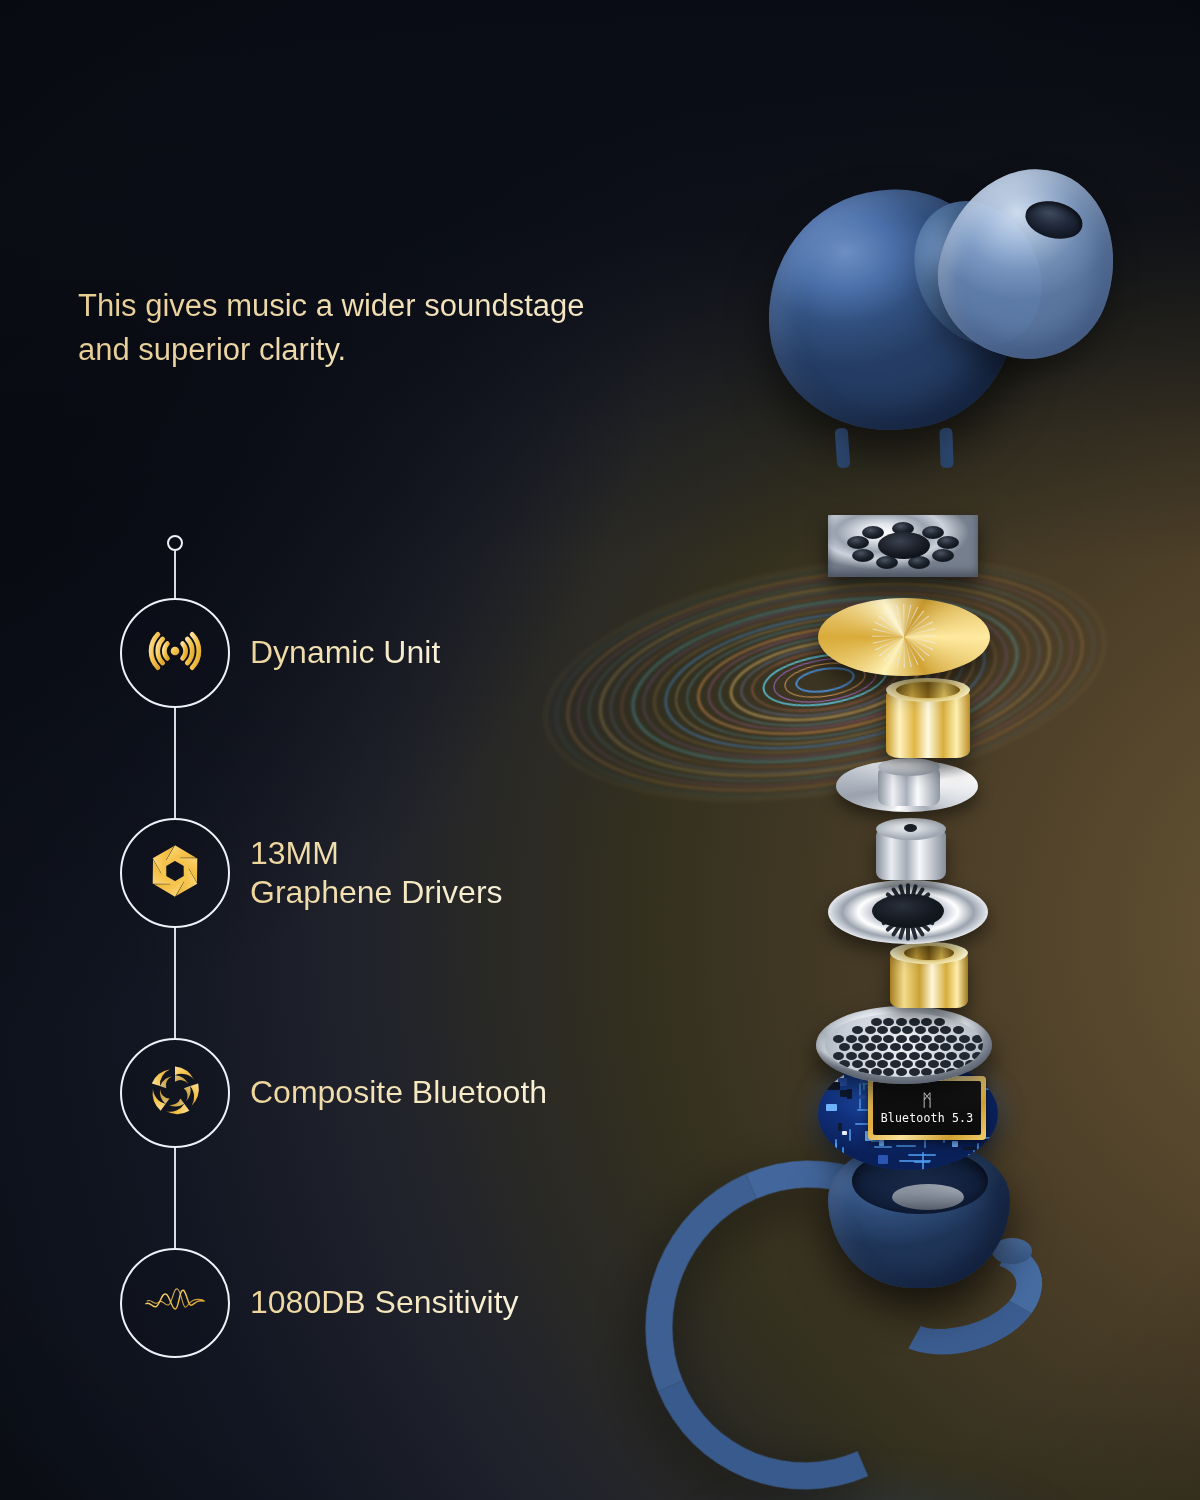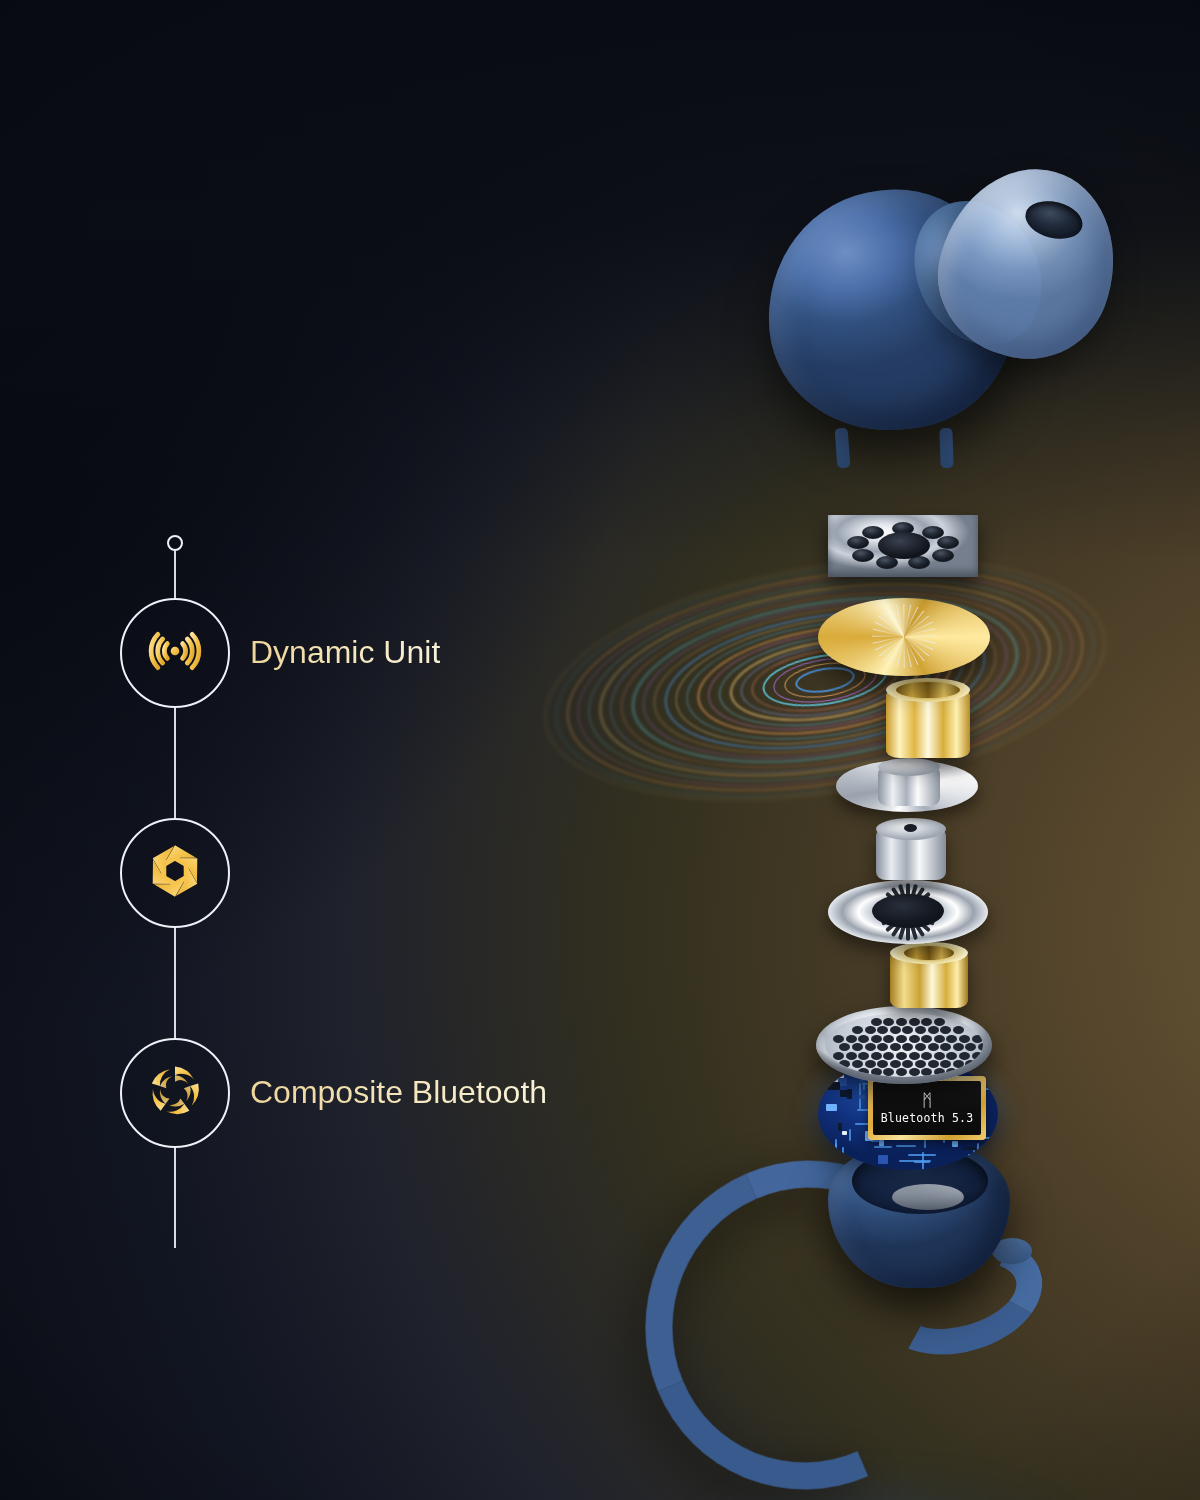--- a/index.html
+++ b/index.html
@@ -659,20 +659,22 @@
     <div class="part leg" style="left:196px;top:268px;transform:rotate(-4deg);"></div>
     <div class="part leg" style="left:300px;top:268px;transform:rotate(-2deg);"></div>
     <div class="part earbud-body"></div>
     <div class="part earbud-neck"></div>
     <div class="part eartip"></div>
     <div class="part eartip-hole"></div>
   </div>
 
   <div class="bg-vignette"></div>
 
+  <div id="subtitle">This gives music a wider soundstage
+and superior clarity.</div>
 
   <div id="timeline">
     <div class="tl-pin"></div>
   <div class="feature" style="top: 598px;">
         <div class="f-circle">
           <span><svg width="66" height="66" viewBox="0 0 100 100">
               <defs>
                 <linearGradient id="goldgrad" x1="0" y1="0" x2="1" y2="1">
                   <stop offset="0%" stop-color="#fbe09a"></stop>
                   <stop offset="45%" stop-color="#f6c54e"></stop>
@@ -714,20 +716,22 @@
               </g>
               <g transform="rotate(240 50 50)">
                 <path d="M50 11 L82 30 L58 30 L29 47 Z" fill="url(#goldgrad)"></path>
               </g>
               <g transform="rotate(300 50 50)">
                 <path d="M50 11 L82 30 L58 30 L29 47 Z" fill="url(#goldgrad)"></path>
               </g>
               <circle cx="50" cy="50" r="41" fill="none" stroke="url(#goldgrad)" stroke-width="3" opacity="0.0"></circle>
             </svg></span>
         </div>
+        <div class="f-label">13MM
+Graphene Drivers</div>
       </div>
       <div class="feature" style="top: 1038px;">
         <div class="f-circle">
           <span><svg width="66" height="66" viewBox="0 0 100 100">
               <defs>
                 <linearGradient id="goldgrad" x1="0" y1="0" x2="1" y2="1">
                   <stop offset="0%" stop-color="#fbe09a"></stop>
                   <stop offset="45%" stop-color="#f6c54e"></stop>
                   <stop offset="100%" stop-color="#e0a62c"></stop>
                 </linearGradient>
@@ -749,19 +753,35 @@
                 <path d="M50 26 A24 24 0 0 1 70 39 A15 15 0 0 0 50 36 Z" fill="url(#goldgrad)" opacity="0.85"></path>
               </g>
               <g transform="rotate(288 50 50)">
                 <path d="M50 13 A37 37 0 0 1 79 33 A25 25 0 0 0 50 26 Z" fill="url(#goldgrad)"></path>
                 <path d="M50 26 A24 24 0 0 1 70 39 A15 15 0 0 0 50 36 Z" fill="url(#goldgrad)" opacity="0.85"></path>
               </g>
             </svg></span>
         </div>
         <div class="f-label">Composite Bluetooth</div>
       </div>
+      <div class="feature" style="top: 1248px;">
+        <div class="f-circle">
+          <span><svg width="66" height="66" viewBox="0 0 100 100">
+              <defs>
+                <linearGradient id="goldgrad" x1="0" y1="0" x2="1" y2="1">
+                  <stop offset="0%" stop-color="#fbe09a"></stop>
+                  <stop offset="45%" stop-color="#f6c54e"></stop>
+                  <stop offset="100%" stop-color="#e0a62c"></stop>
+                </linearGradient>
+              </defs>
+              <path d="M6 54 C13 50 16 62 22 58 C28 54 30 36 37 40 C43 44 45 64 51 62 C56 60 57 30 63 34 C68 38 70 60 76 56 C82 52 85 48 94 50" fill="none" stroke="url(#goldgrad)" stroke-width="2.2" stroke-linecap="round"></path>
+              <path d="M8 50 C15 46 18 58 25 52 C32 46 34 58 40 56 C46 54 48 28 54 32 C60 36 62 66 68 58 C74 50 78 46 92 48" fill="none" stroke="url(#goldgrad)" stroke-width="1.6" stroke-linecap="round" opacity="0.85"></path>
+            </svg></span>
+        </div>
+        <div class="f-label">1080DB Sensitivity</div>
+      </div>
       <div class="tl-line" style="top: 551px; height: 47px;"></div>
       <div class="tl-line" style="top: 708px; height: 110px;"></div>
       <div class="tl-line" style="top: 928px; height: 110px;"></div>
       <div class="tl-line" style="top: 1148px; height: 100px;"></div>
     </div>
 
 </div>
 
 </body></html>

